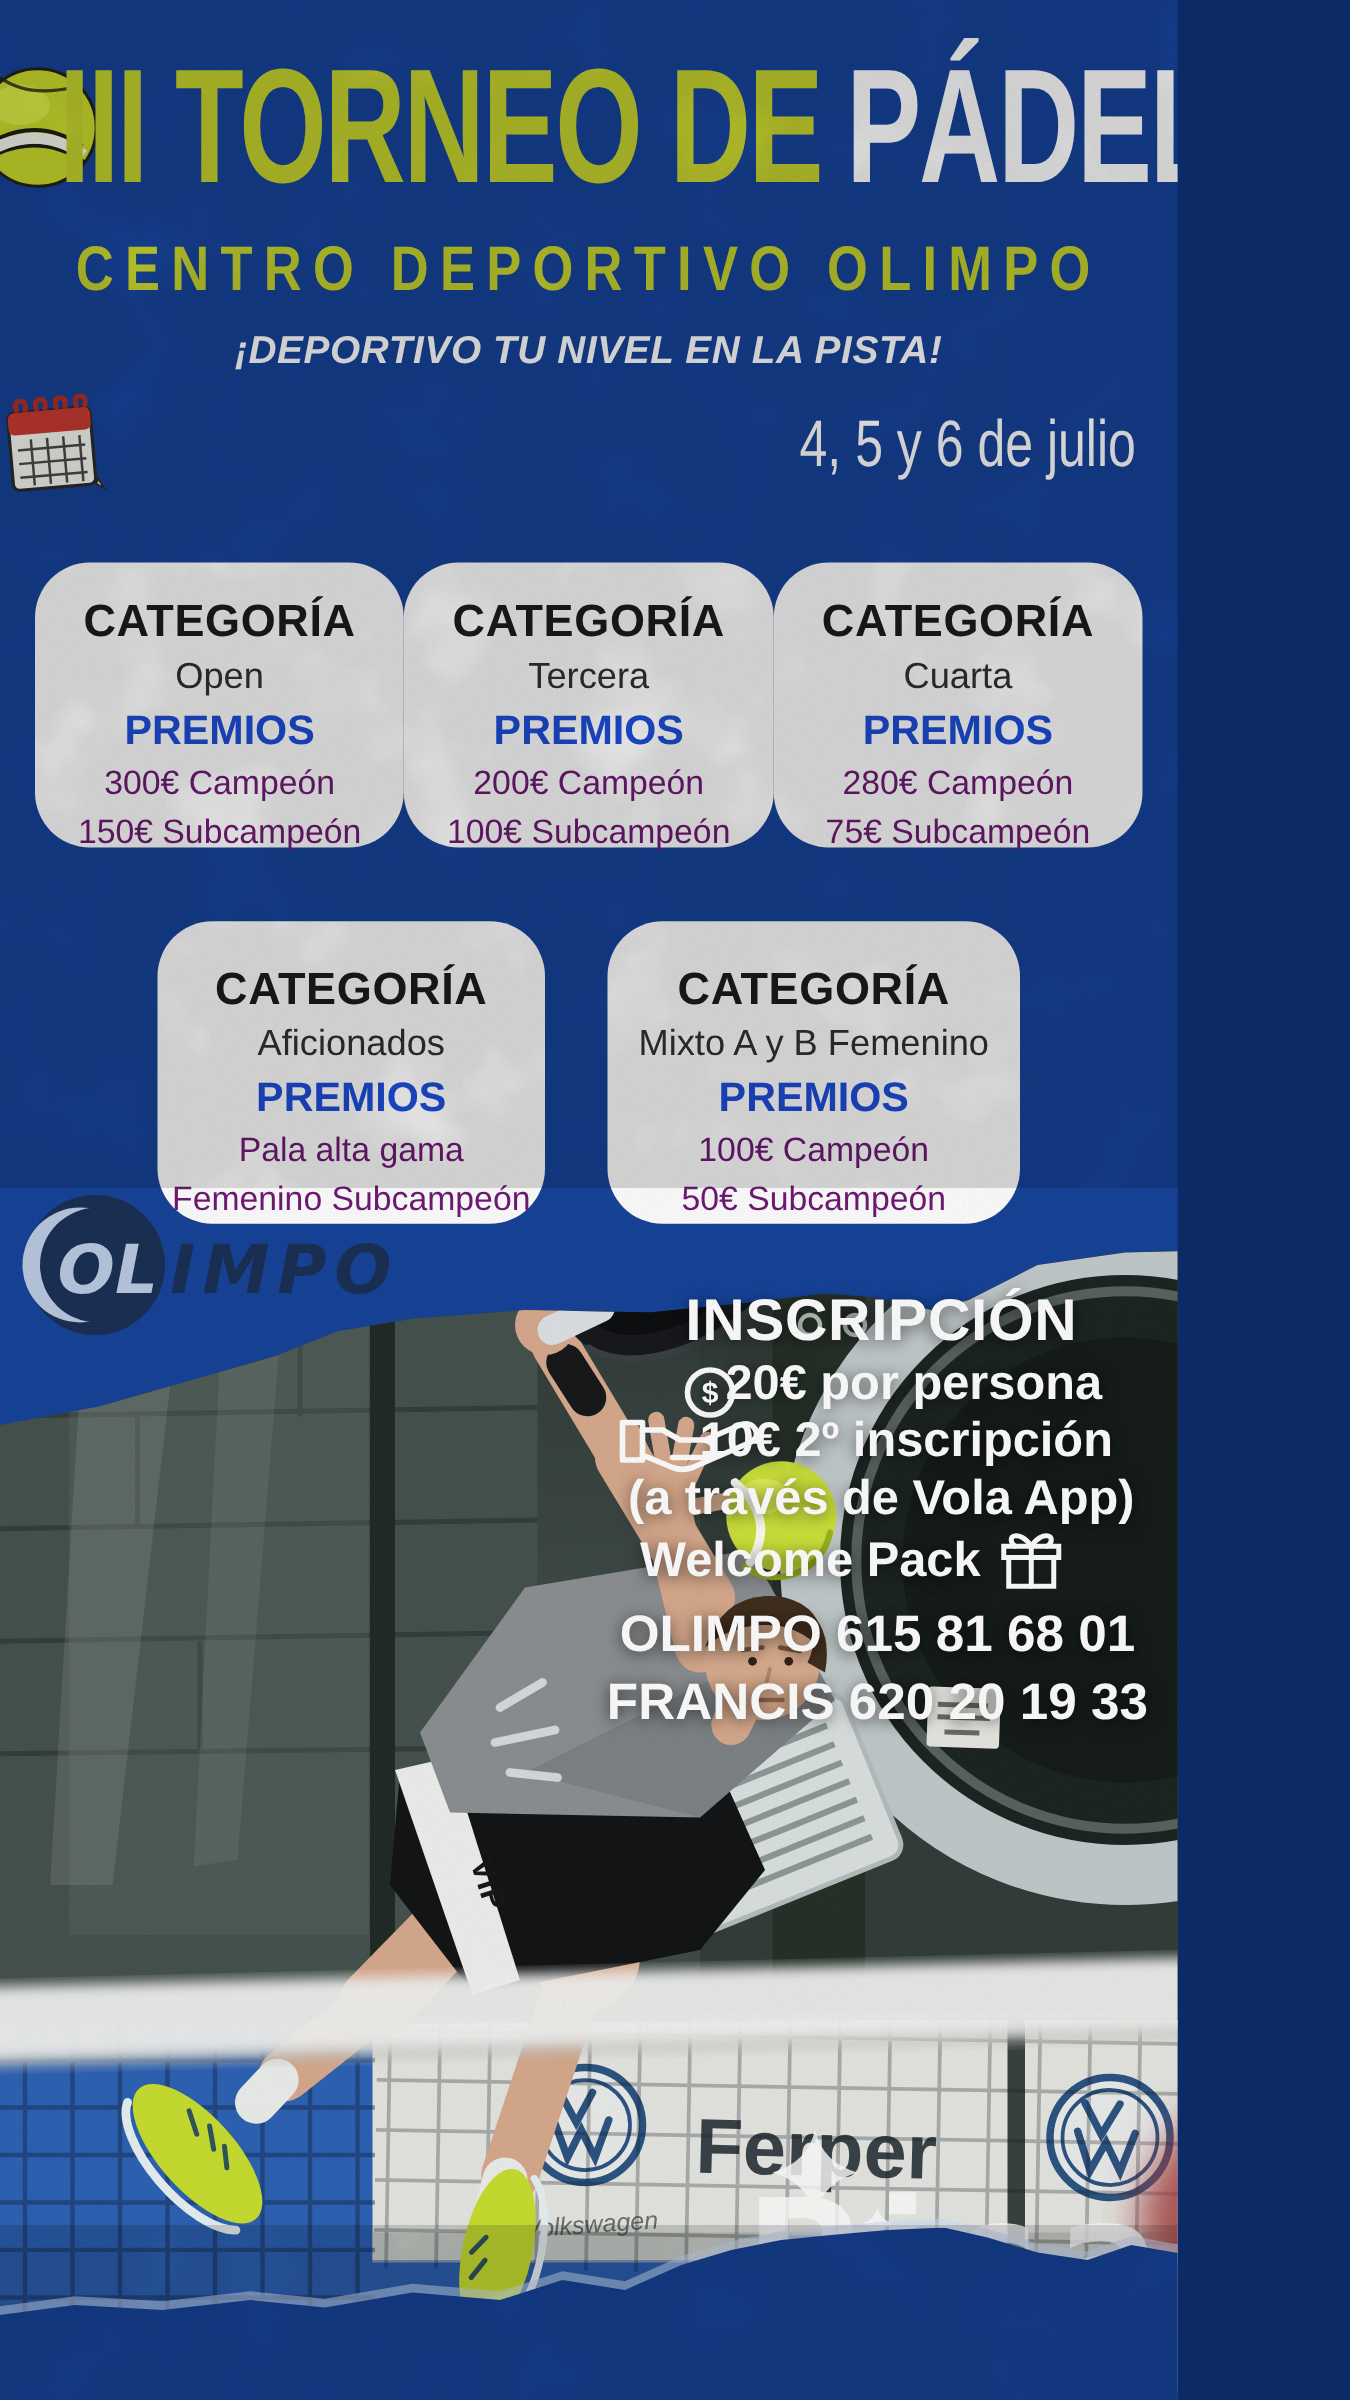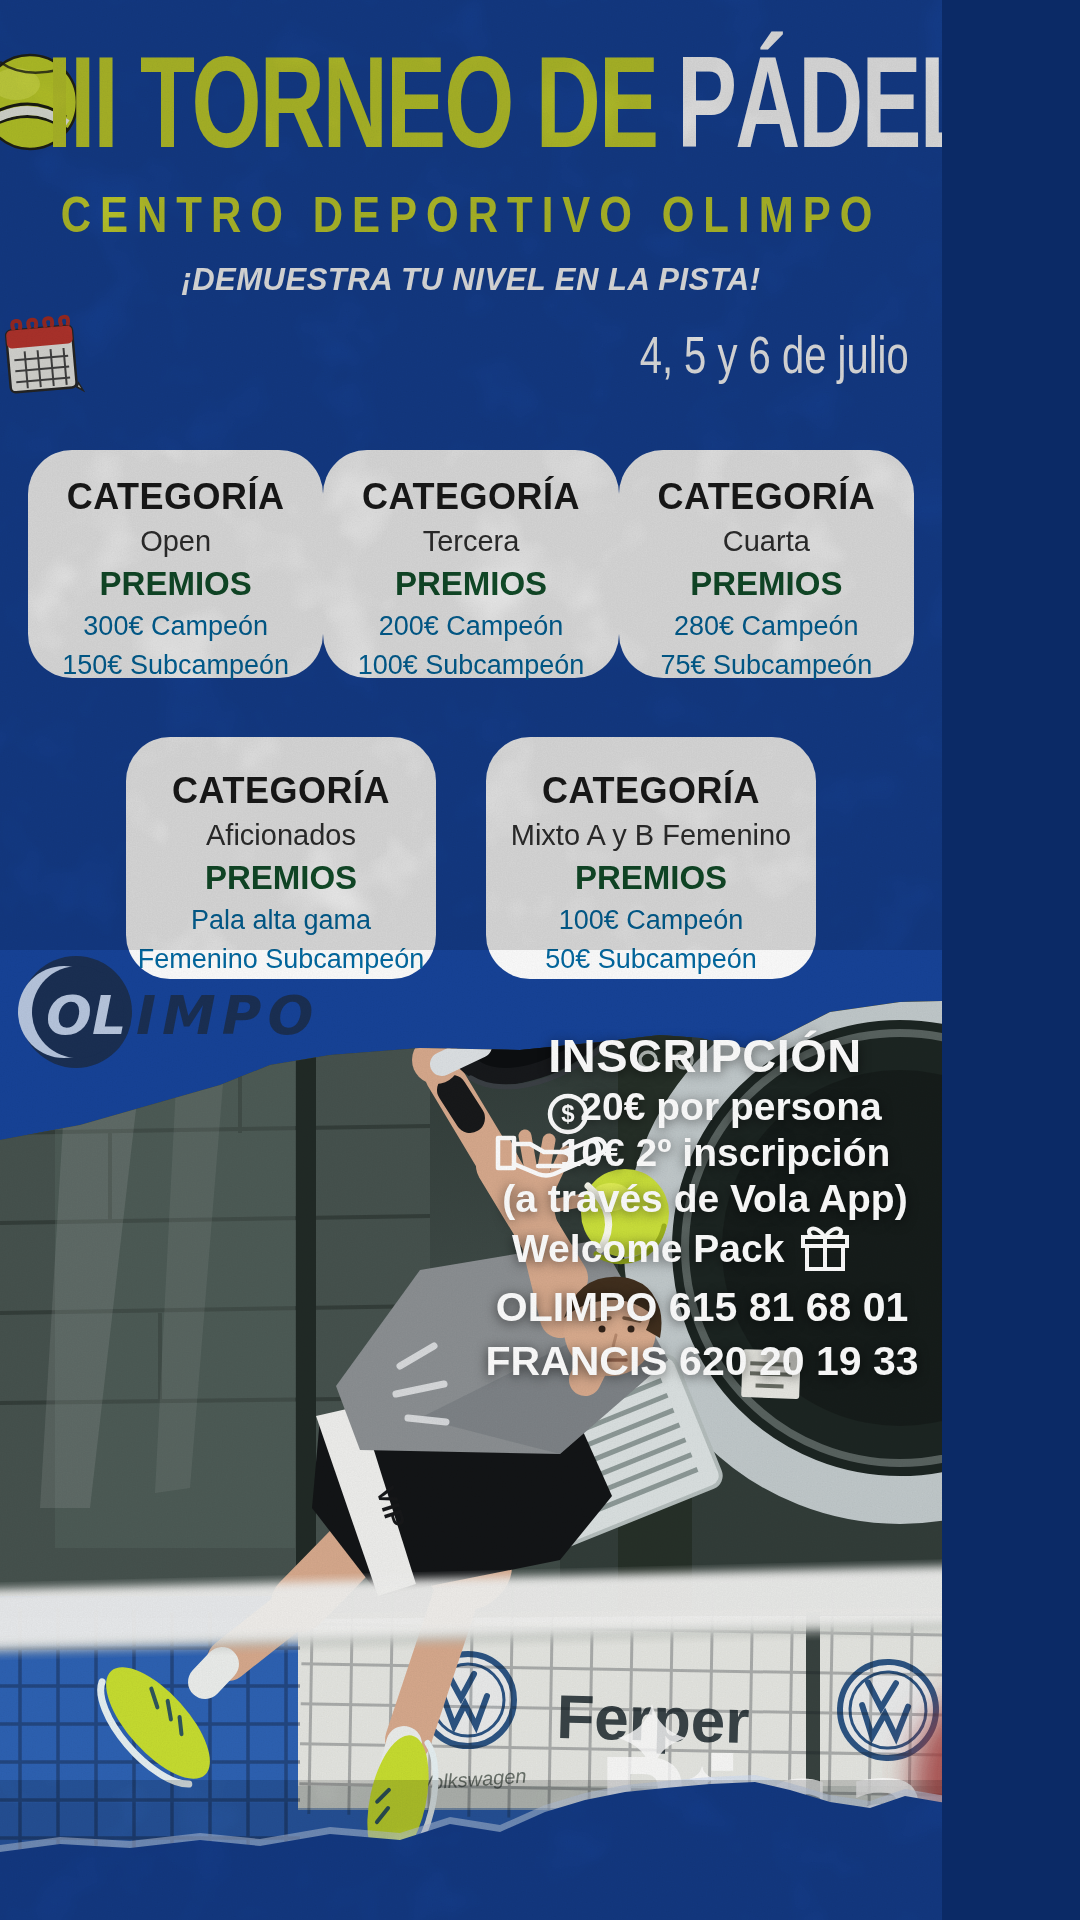--- a/index.html
+++ b/index.html
@@ -27,22 +27,22 @@
   
   .cards-row1{top:450px;left:28px;right:28px;display:flex;justify-content:space-between;}
   .cards-row2{top:737px;left:0;width:100%;display:flex;justify-content:center;gap:50px;}
   .card{background:#ffffff;border-radius:44px;display:flex;flex-direction:column;
     align-items:center;justify-content:center;gap:7px;padding:14px 6px;box-sizing:border-box;}
   .cards-row1 .card{width:302px;height:228px;}
   .cards-row2 .card{height:242px;}
   .card-w1{width:310px;} .card-w2{width:330px;}
   .card .cat{font-size:36px;font-weight:800;color:#1d1d1d;letter-spacing:.5px;margin-top:29px;}
   .card .name{font-size:29px;color:#323232;text-align:right;}
-  .card .prem{font-size:33px;font-weight:800;color:#14532d;}
-  .card .prize{font-size:27px;color:#0369a1;line-height:1.2;}
+  .card .prem{font-size:33px;font-weight:800;color:#1d4ed8;}
+  .card .prize{font-size:27px;color:#701a75;line-height:1.2;}
   
   .photo{top:948px;left:0;width:1080px;height:972px;
     clip-path:polygon(0px 192px,80px 177px,150px 157px,220px 137px,270px 117px,
       330px 107px,420px 100px,520px 102px,600px 94px,660px 87px,700px 90px,
       745px 100px,775px 92px,830px 64px,900px 54px,980px 52px,1040px 45px,
       1080px 47px,1080px 972px,0px 972px);}
   
   .inscription{top:1028px;right:14px;width:446px;color:#fff;text-align:center;
     text-shadow:0 2px 12px rgba(0,0,0,.55);}
   .ins-heading{font-size:47px;font-weight:800;line-height:56px;letter-spacing:.5px;}
@@ -85,21 +85,21 @@
     <path d="M20,98 Q75,66 132,104" stroke="#1e2016" stroke-width="3.5" fill="none"></path>
     <path d="M21,90 Q75,58 131,96" stroke="#f5f7ee" stroke-width="11" fill="none"></path>
     <path d="M22,81 Q75,50 130,87" stroke="#1e2016" stroke-width="3.5" fill="none"></path>
     <path d="M38,28 Q72,44 118,32" stroke="#1e2016" stroke-width="3" fill="none" opacity=".8"></path>
   </svg>
 
   <div class="abs title">
     <span class="pfx">III TORNEO DE</span><span class="acc">PÁDEL</span>
   </div>
   <div class="abs subtitle">CENTRO DEPORTIVO OLIMPO</div>
-  <div class="abs tagline">¡DEMUESTRA TU NIVEL EN LA PISTA!</div>
+  <div class="abs tagline">¡DEPORTIVO TU NIVEL EN LA PISTA!</div>
 
   <div class="abs date-row">
     <svg width="82" height="86" viewBox="0 0 82 86" style="transform:rotate(-5deg)">
       <rect x="8" y="16" width="66" height="62" rx="5" fill="#f7f7f2" stroke="#2b2b2b" stroke-width="2.5"></rect>
       <path d="M74,78 l6,4 -4,-8 z" fill="#d9d9d2" stroke="#2b2b2b" stroke-width="1.5"></path>
       <rect x="8" y="16" width="66" height="18" rx="5" fill="#cc3b33"></rect>
       <path d="M16,16 q-3,-9 3,-9 q6,0 3,9" stroke="#b03028" stroke-width="4" fill="none"></path>
       <path d="M32,16 q-3,-9 3,-9 q6,0 3,9" stroke="#b03028" stroke-width="4" fill="none"></path>
       <path d="M48,16 q-3,-9 3,-9 q6,0 3,9" stroke="#b03028" stroke-width="4" fill="none"></path>
       <path d="M64,16 q-3,-9 3,-9 q6,0 3,9" stroke="#b03028" stroke-width="4" fill="none"></path>

